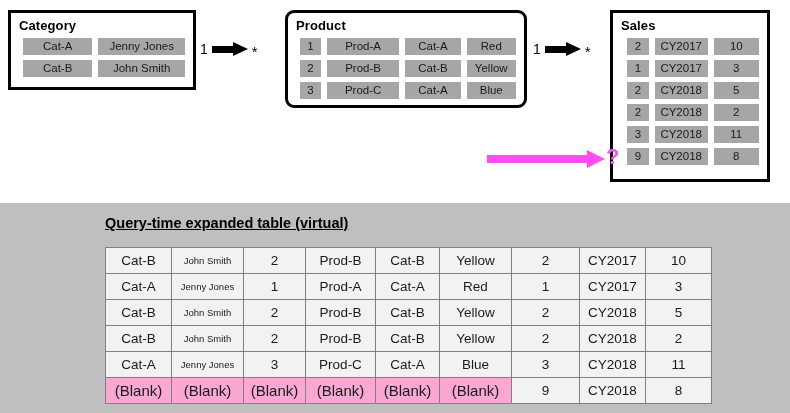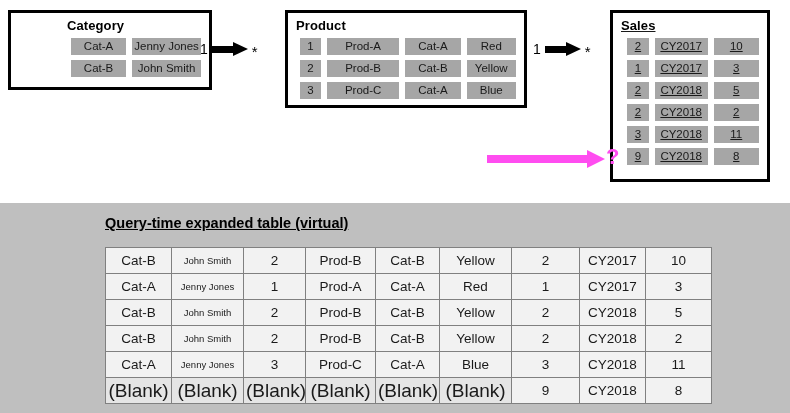--- a/index.html
+++ b/index.html
@@ -52,33 +52,33 @@
     font-size: 11.5px;
     line-height: 17px;
     height: 17px;
     text-align: center;
     box-sizing: border-box;
     white-space: nowrap;
     overflow: hidden;
   }
 
   
-  #box-category { left: 8px; top: 10px; width: 204px; height: 80px; padding-left: 48px; }
+  #box-category { left: 8px; top: 10px; width: 188px; height: 80px; }
   #box-category .c-key  { width: 72px; }
   #box-category .c-name { width: 90px; }
 
   
-  #box-product { left: 285px; top: 10px; width: 242px; height: 98px; }
+  #box-product { left: 285px; top: 10px; width: 242px; height: 98px; border-radius: 9px; }
   #box-product .p-id    { width: 22px; }
   #box-product .p-name  { width: 76px; }
   #box-product .p-cat   { width: 58px; }
   #box-product .p-color { width: 52px; }
 
   
-  #box-sales { left: 610px; top: 10px; width: 160px; height: 172px; text-decoration: underline; }
+  #box-sales { left: 610px; top: 10px; width: 160px; height: 172px; }
   #box-sales .entity-rows { padding-left: 14px; }
   #box-sales .s-id   { width: 24px; }
   #box-sales .s-year { width: 58px; }
   #box-sales .s-amt  { width: 50px; }
 
   
   .rel {
     position: absolute;
     display: flex;
     align-items: center;
@@ -174,22 +174,22 @@
     font-size: 13.5px;
     color: #1a1a1a;
     padding: 0 2px;
     overflow: hidden;
     white-space: nowrap;
   }
   #expanded-table td.small {
     font-size: 9.5px;
   }
   #expanded-table td.blank {
-    background: #e5e5e5;
-    font-size: 19px;
+    background: #f9a8d4;
+    font-size: 15px;
   }
   
   #expanded-table col.w-cat   { width: 66px; }
   #expanded-table col.w-name  { width: 72px; }
   #expanded-table col.w-key   { width: 62px; }
   #expanded-table col.w-prod  { width: 70px; }
   #expanded-table col.w-pcat  { width: 64px; }
   #expanded-table col.w-color { width: 72px; }
   #expanded-table col.w-pid   { width: 68px; }
   #expanded-table col.w-year  { width: 66px; }

